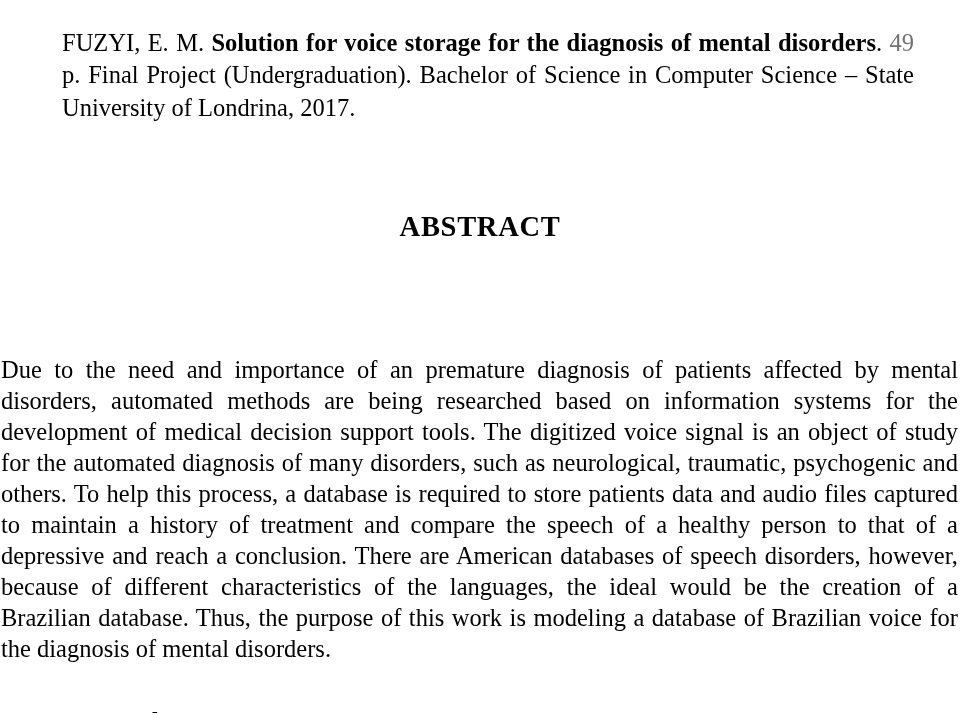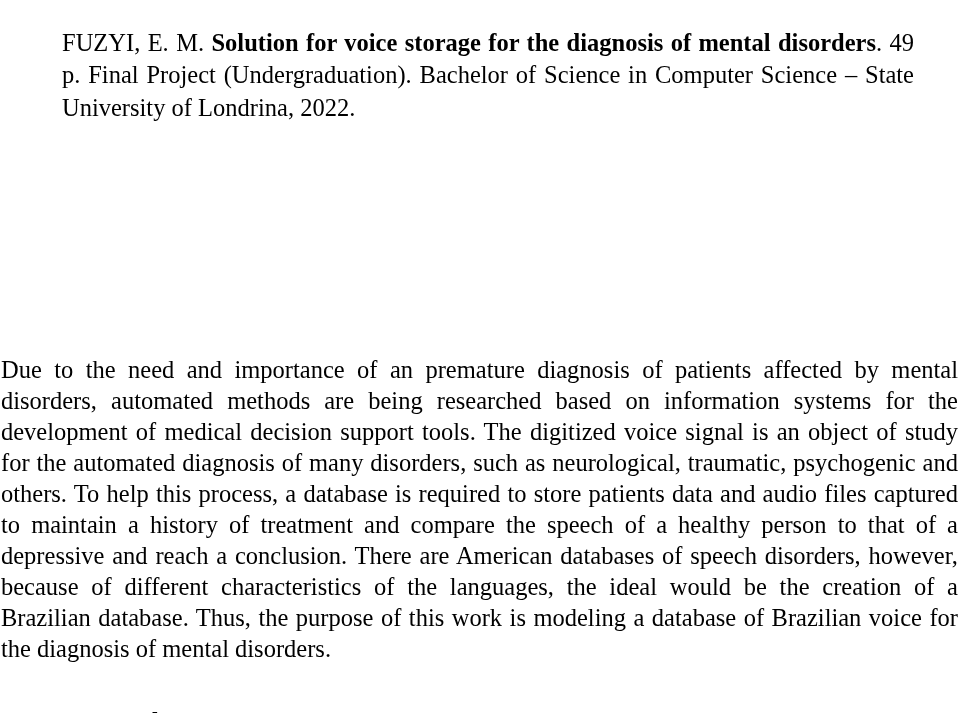--- a/index.html
+++ b/index.html
@@ -33,21 +33,21 @@
     line-height: 32.5px;
     text-align: justify;
     text-justify: inter-word;
     hyphens: manual;
   }
   .ref-block .bold {
     font-weight: bold;
     margin-top: 8px;
   }
   .ref-block .link {
-    color: #000000;
+    color: #737373;
   }
 
   
   .abstract-heading {
     position: absolute;
     left: 0;
     top: 192px;
     width: 960px;
     text-align: center;
     font-size: 28.5px;
@@ -80,20 +80,21 @@
   }
   .keywords .kw-label {
     font-weight: bold;
   }
 </style>
 </head>
 <body>
 
 <div class="page">
 
-  <p class="ref-block"><span>FUZYI, E. M. </span><span class="bold">Solution for voice storage for the diagnosis of mental disorders</span><span>. </span><span class="link">49</span><span> p. Final Project (Undergraduation). Bachelor of Science in Computer Science – State University of Londrina, 2022.</span></p>
+  <p class="ref-block"><span>FUZYI, E. M. </span><span class="bold">Solution for voice storage for the diagnosis of mental disorders</span><span>. </span><span class="link">49</span><span> p. Final Project (Undergraduation). Bachelor of Science in Computer Science – State University of Londrina, 2017.</span></p>
 
+  <h1 class="abstract-heading">ABSTRACT</h1>
 
   <p class="abstract-body">Due to the need and importance of an premature diagnosis of patients affected by mental disorders, automated methods are being researched based on information systems for the development of medical decision support tools. The digitized voice signal is an object of study for the automated diagnosis of many disorders, such as neurological, traumatic, psychogenic and others. To help this process, a database is required to store patients data and audio files captured to maintain a history of treatment and compare the speech of a healthy person to that of a depressive and reach a conclusion. There are American databases of speech disorders, however, because of different characteristics of the languages, the ideal would be the creation of a Brazilian database. Thus, the purpose of this work is modeling a database of Brazilian voice for the diagnosis of mental disorders.</p>
 
   <p class="keywords"><span class="kw-label">Keywords</span><span>: latex. abntex. text editoration.</span></p>
 
 </div>
 
 </body></html>

